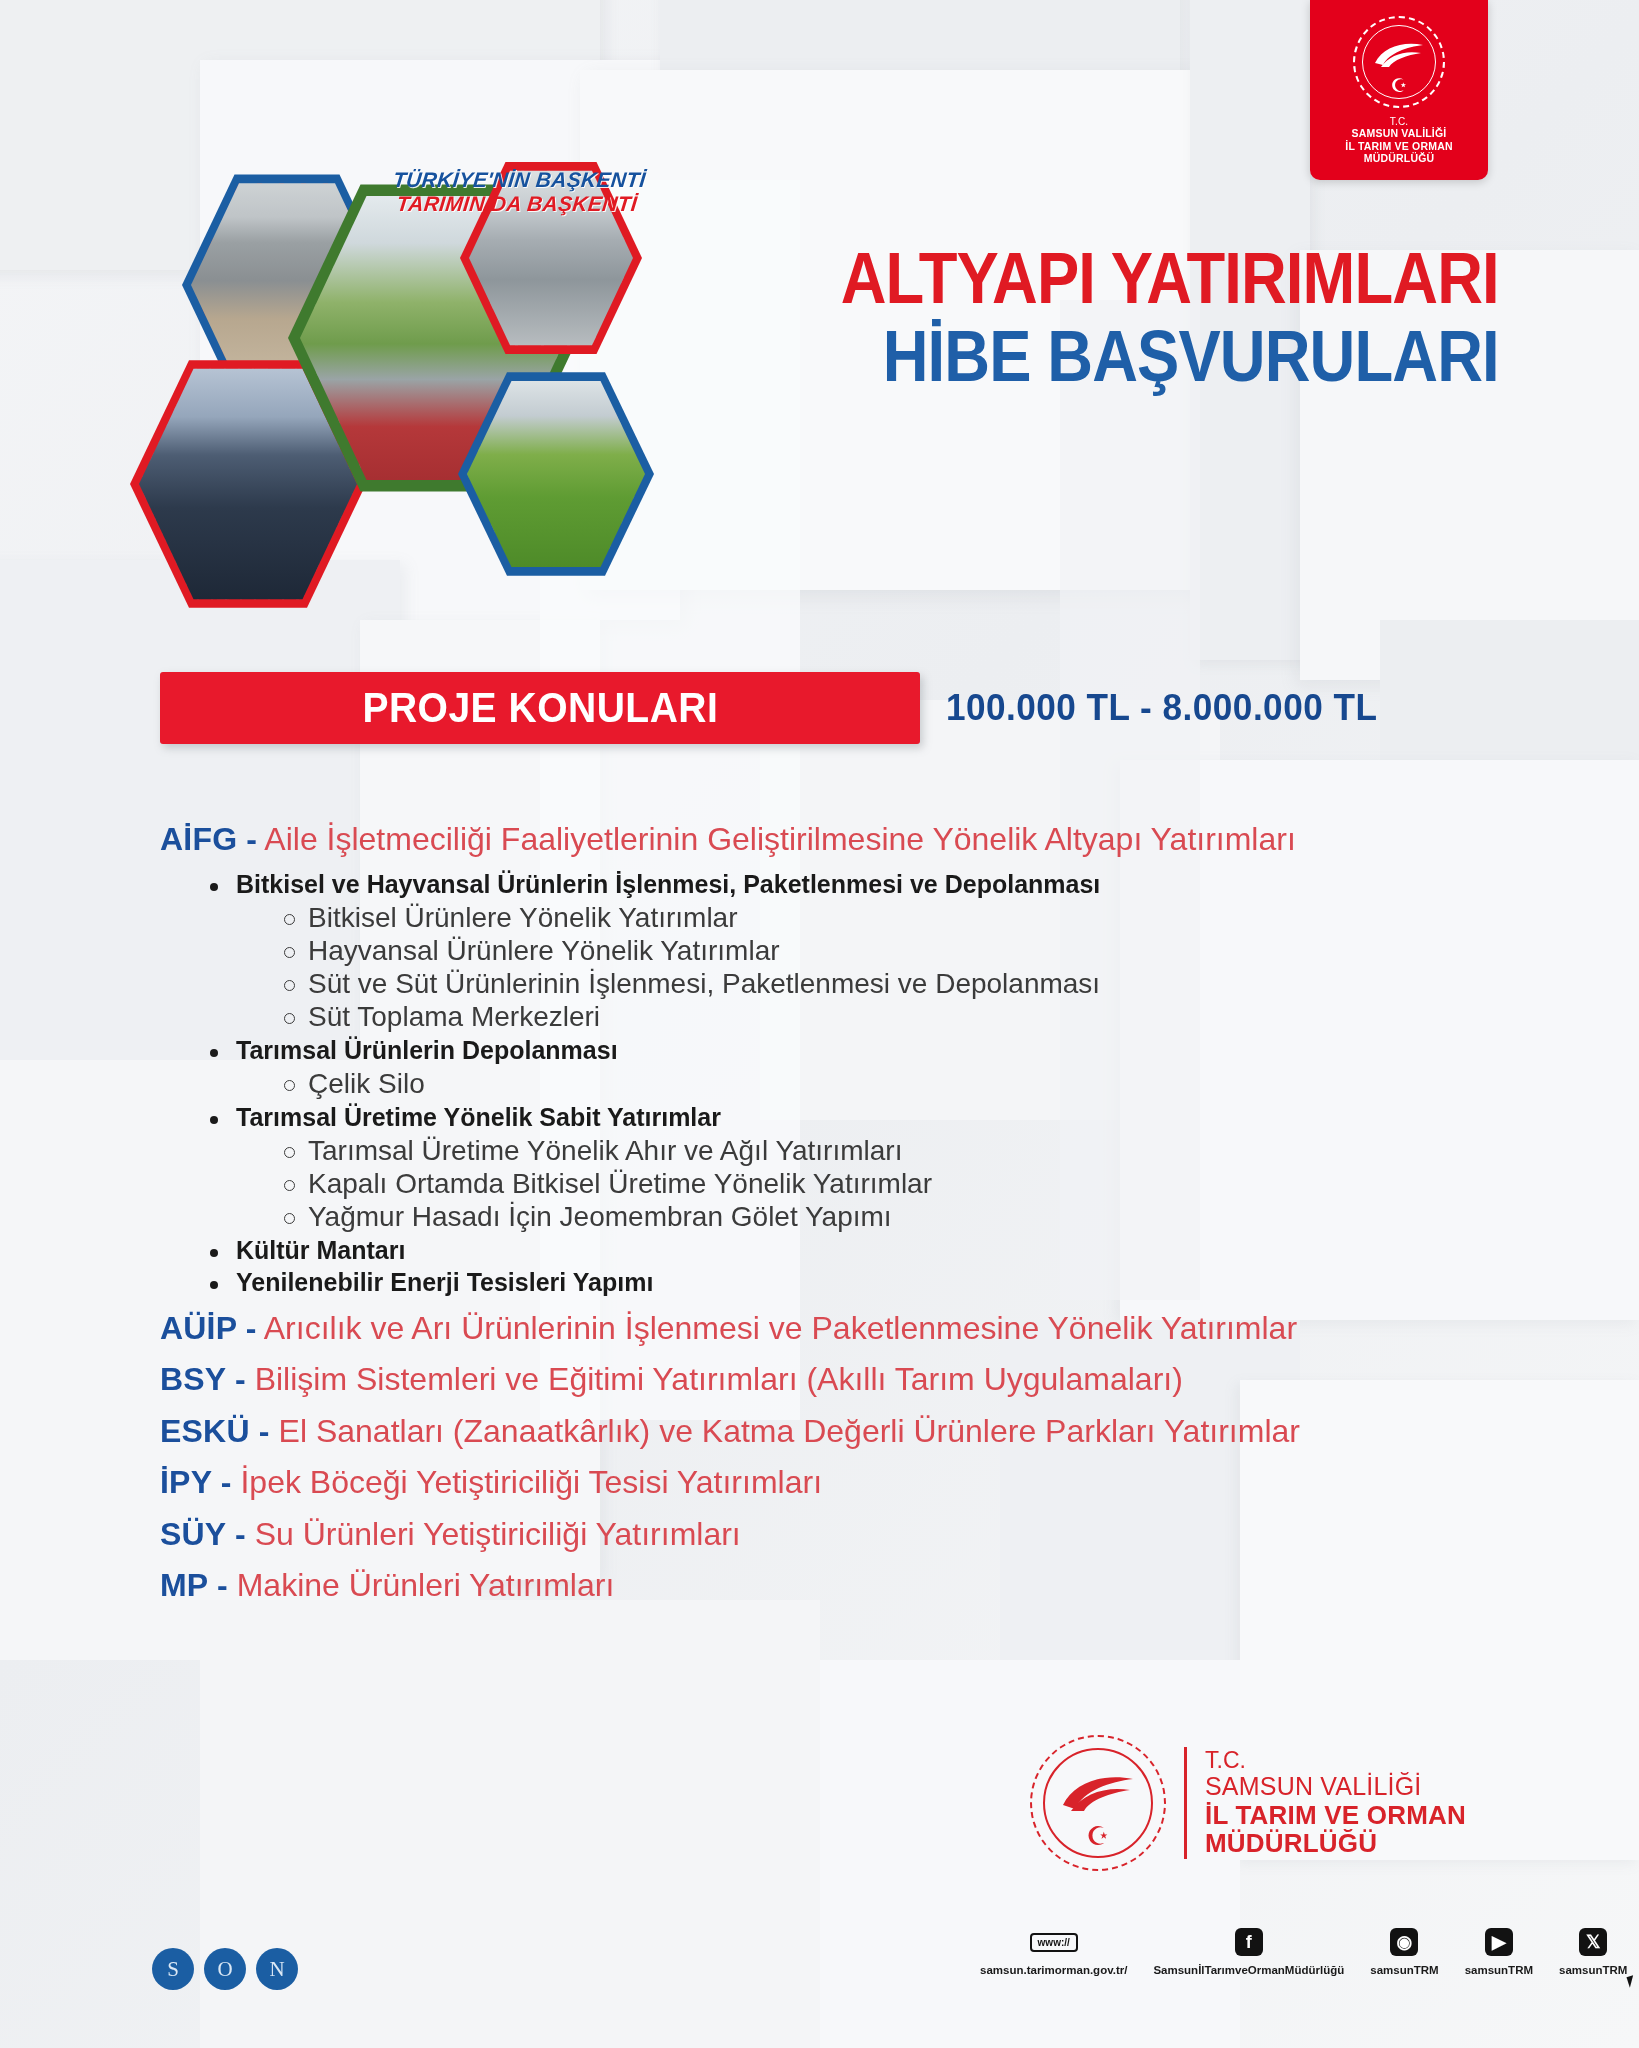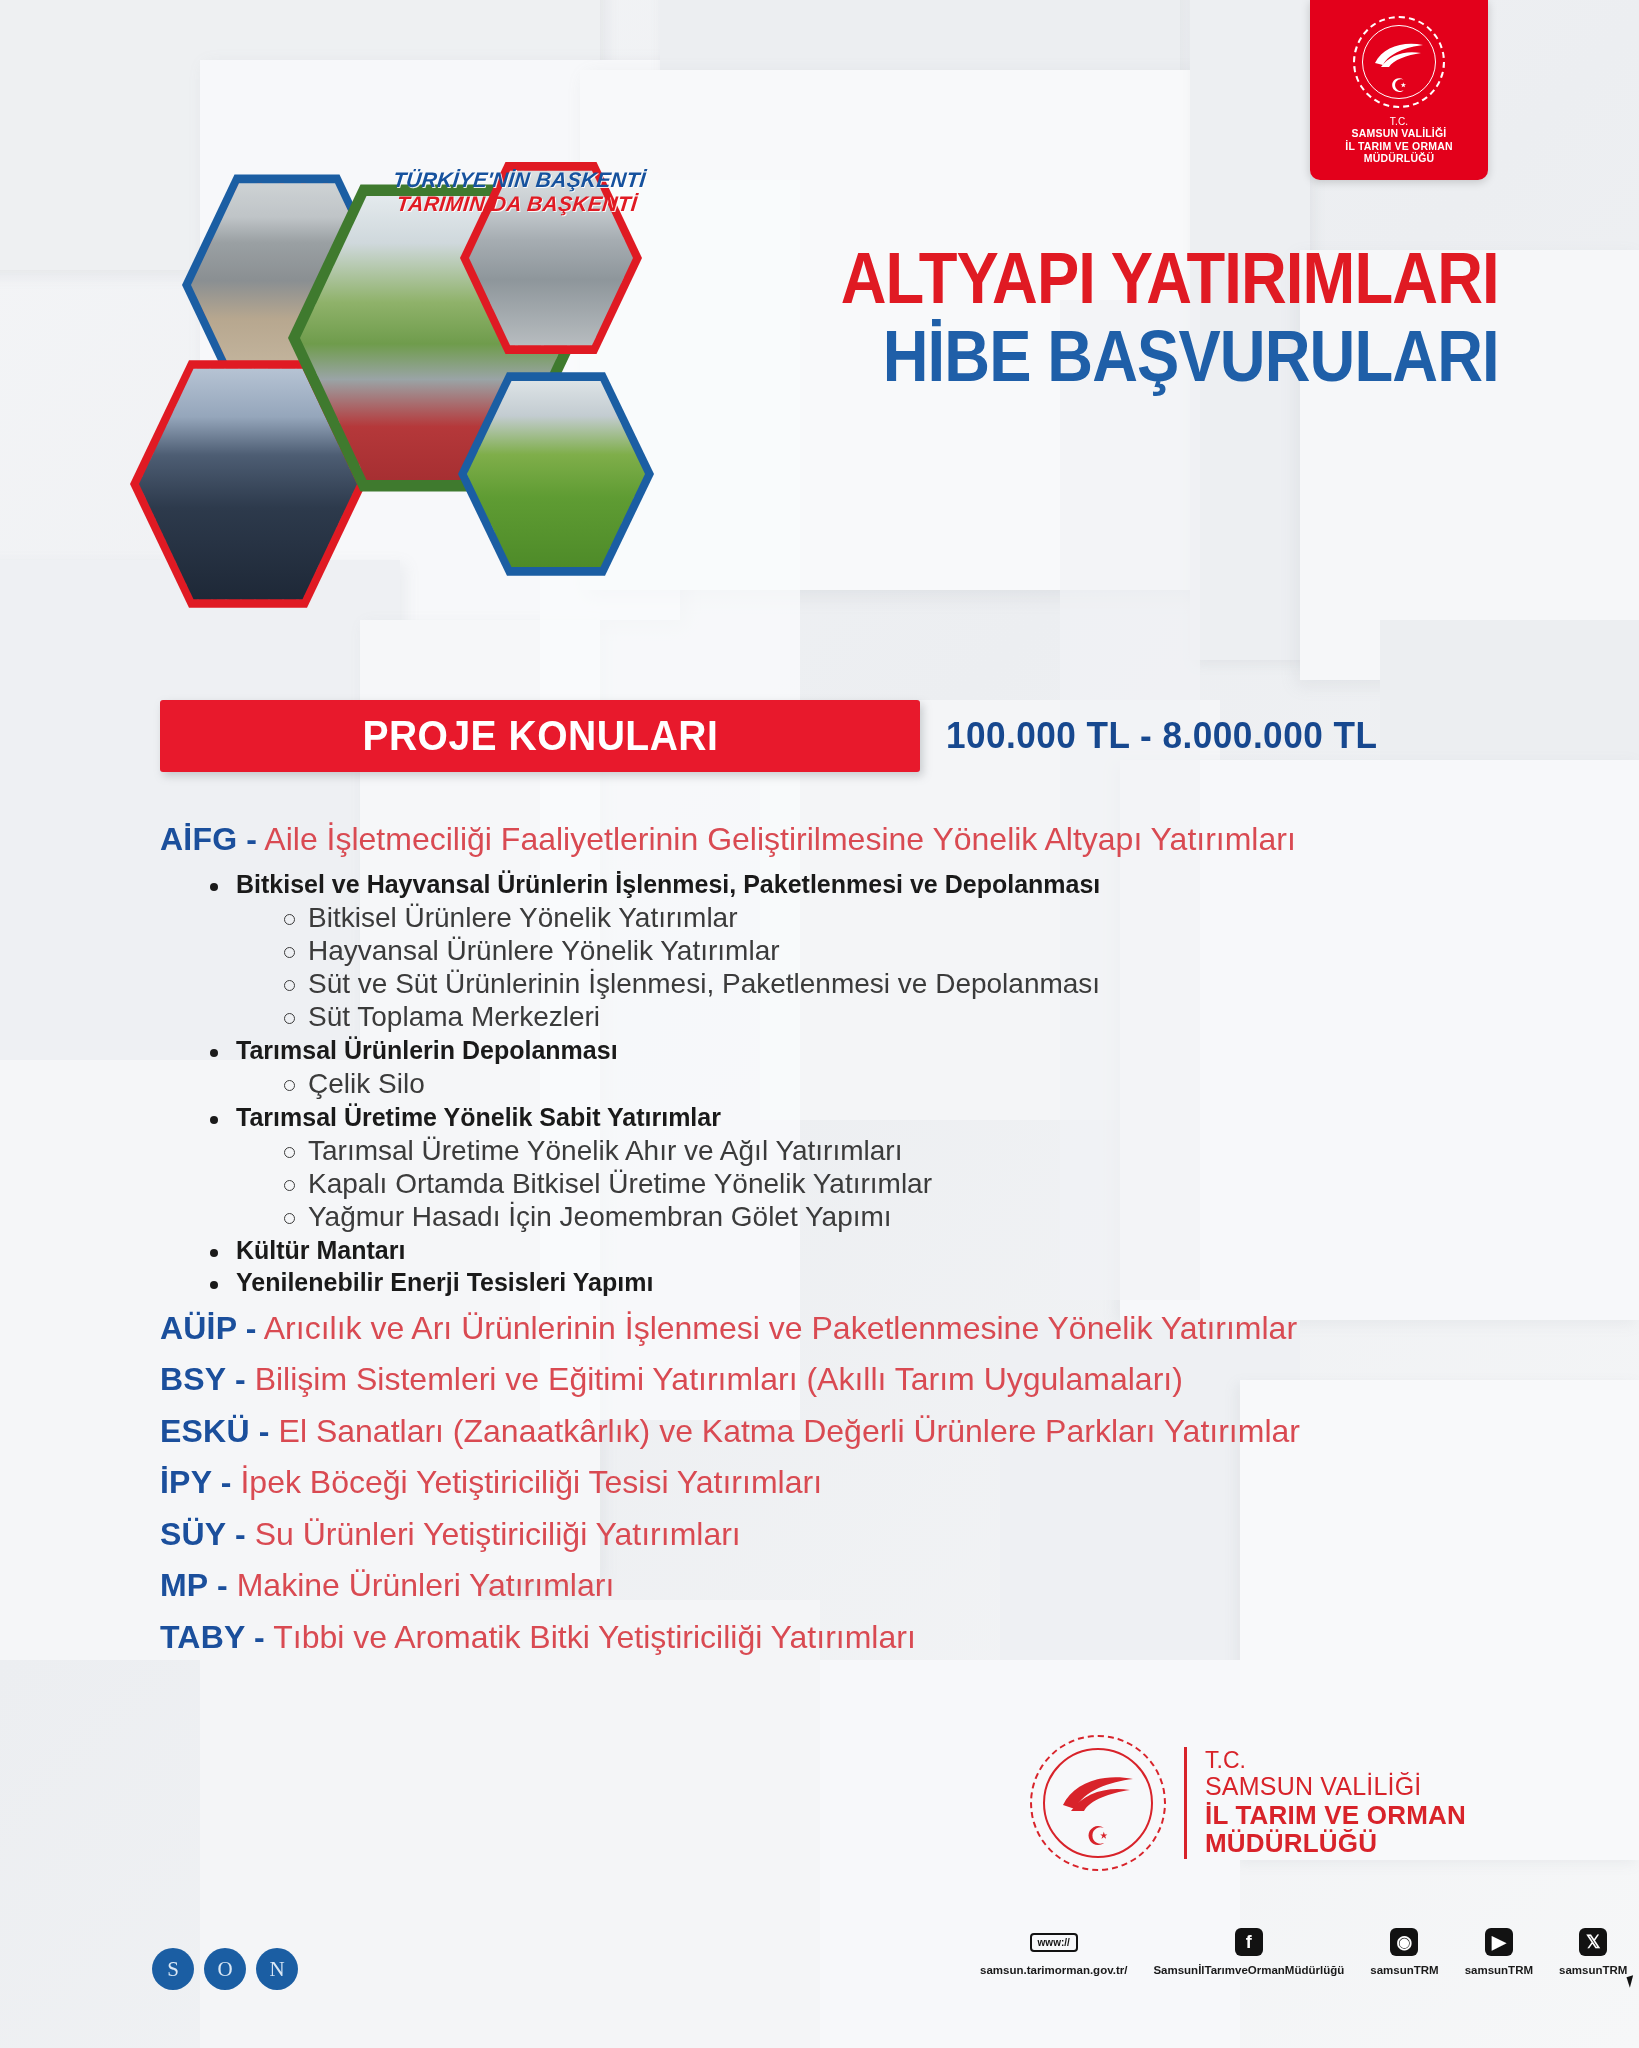--- a/index.html
+++ b/index.html
@@ -106,21 +106,21 @@
     line-height:.98; transform:scaleX(.88); transform-origin:right center;
     font-family:"Liberation Sans Narrow","Liberation Sans",sans-serif;
   }
   .title2 {
     font-size:72px; font-weight:bold; color:#1f5fa8; letter-spacing:-1px;
     line-height:1.02; margin-top:6px; transform:scaleX(.88); transform-origin:right center;
     font-family:"Liberation Sans Narrow","Liberation Sans",sans-serif;
   }
 
   
-  .banner-row { position:absolute; left:160px; top:700px; z-index:7;
+  .banner-row { position:absolute; left:160px; top:672px; z-index:7;
                 display:flex; align-items:center; gap:26px; }
   .banner {
     background:#e8192c; width:760px; height:72px; border-radius:3px;
     display:flex; align-items:center; justify-content:center;
     box-shadow:3px 4px 8px rgba(120,125,132,.35);
   }
   .banner span {
     color:#ffffff; font-size:42px; font-weight:bold; letter-spacing:.5px;
     transform:scaleX(.93);
     font-family:"Liberation Sans Narrow","Liberation Sans",sans-serif;
@@ -332,24 +332,20 @@
       <span class="code-desc">İpek Böceği Yetiştiriciliği Tesisi Yatırımları</span>
     </div>
     <div class="code-line">
       <span class="code">SÜY -</span>
       <span class="code-desc">Su Ürünleri Yetiştiriciliği Yatırımları</span>
     </div>
     <div class="code-line">
       <span class="code">MP -</span>
       <span class="code-desc">Makine Ürünleri Yatırımları</span>
     </div>
-    <div class="code-line">
-      <span class="code">TABY -</span>
-      <span class="code-desc">Tıbbi ve Aromatik Bitki Yetiştiriciliği Yatırımları</span>
-    </div>
   </div>
 </div>
 
 <div class="lockup">
   <div class="seal-red">
     <div class="r1"></div>
       <div class="r2"></div>
     <svg class="bird" viewBox="0 0 76 38">
       <path d="M3 32 C14 9, 44 0, 73 6 C50 9, 24 17, 15 36 Z" fill="#d8232a"></path>
       <path d="M11 38 C23 20, 47 13, 70 17 C50 20, 30 27, 24 38 Z" fill="#d8232a"></path>

